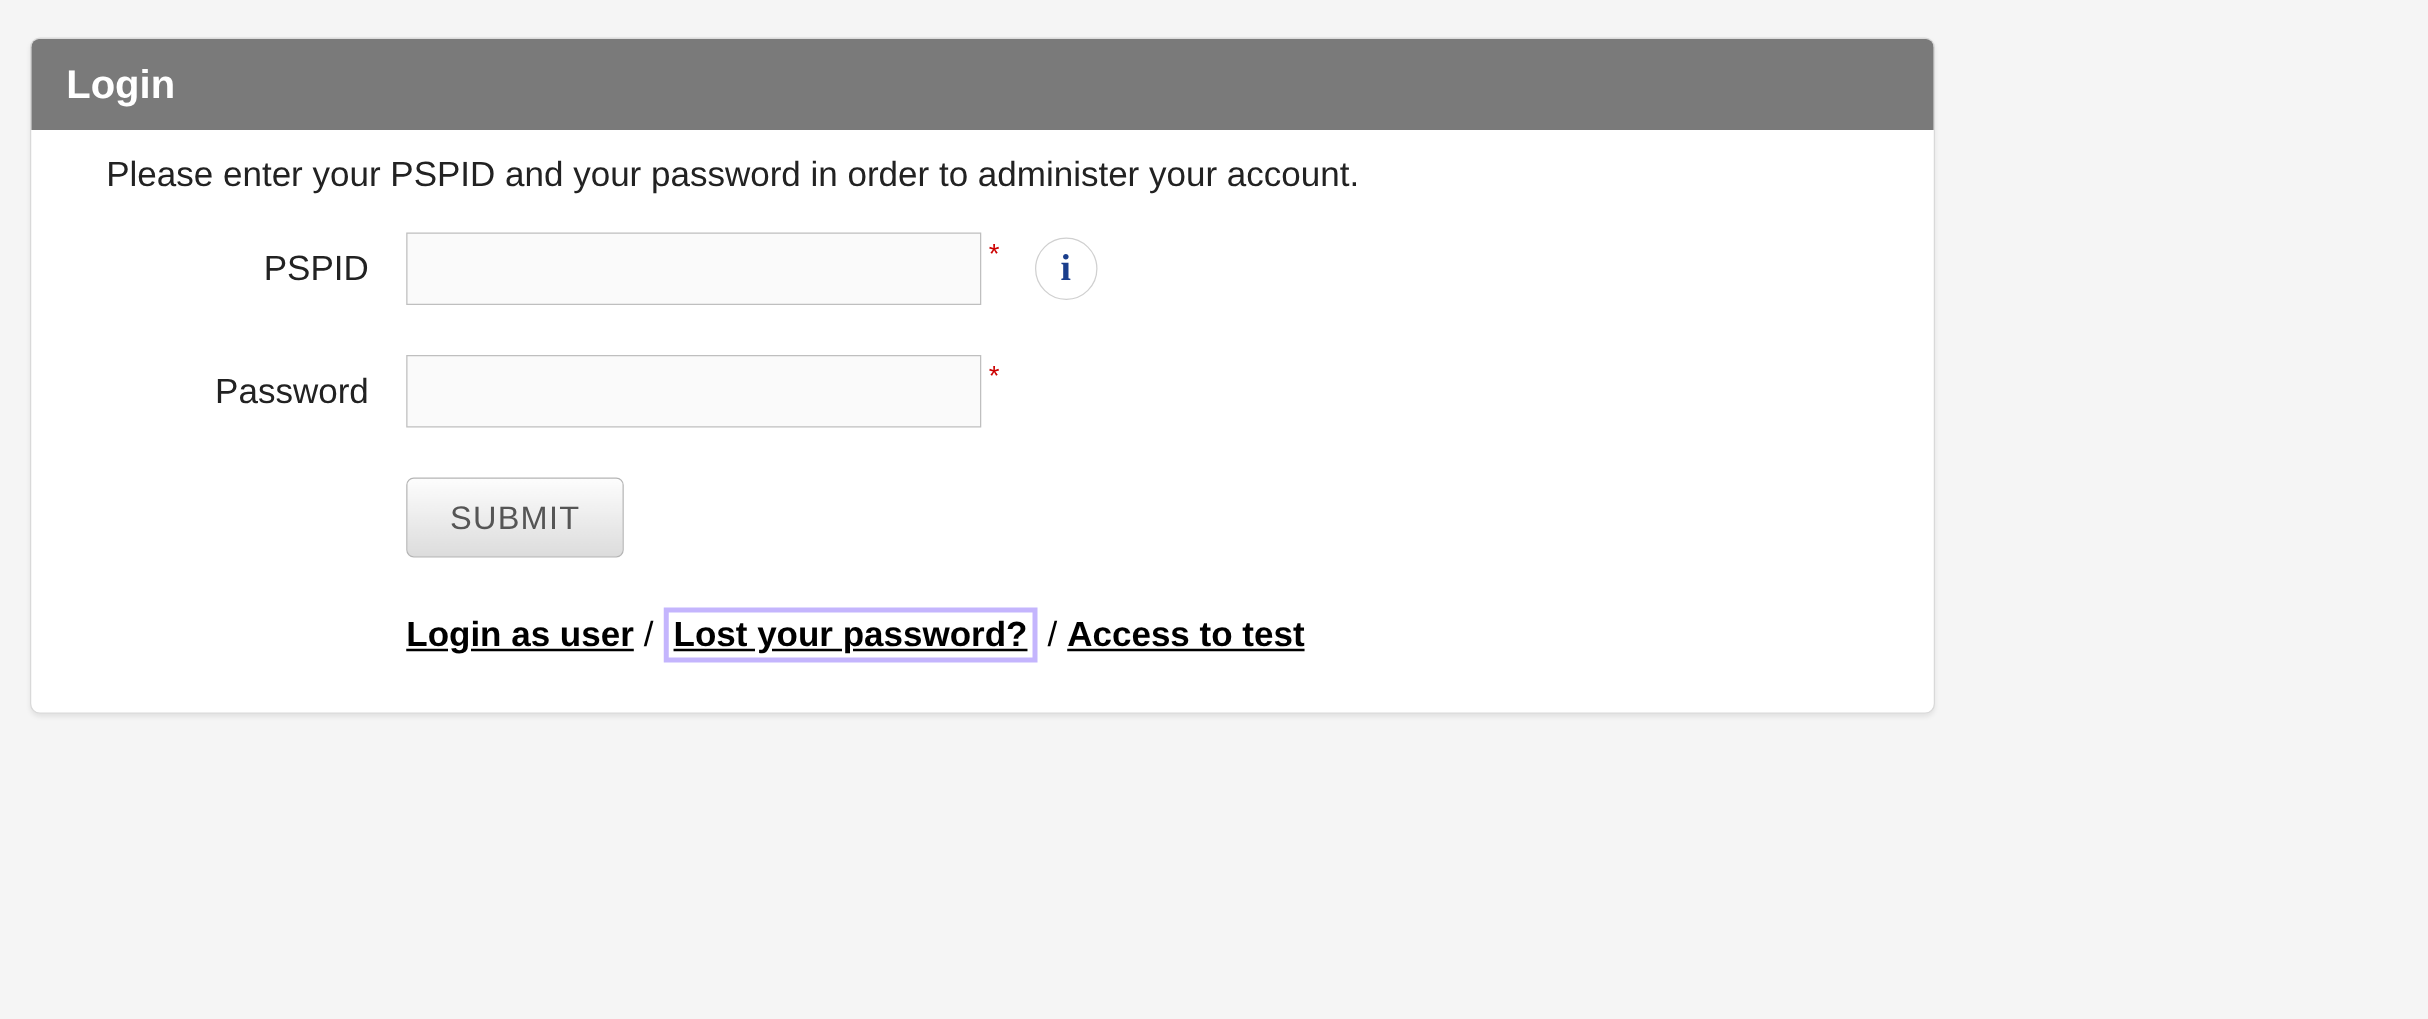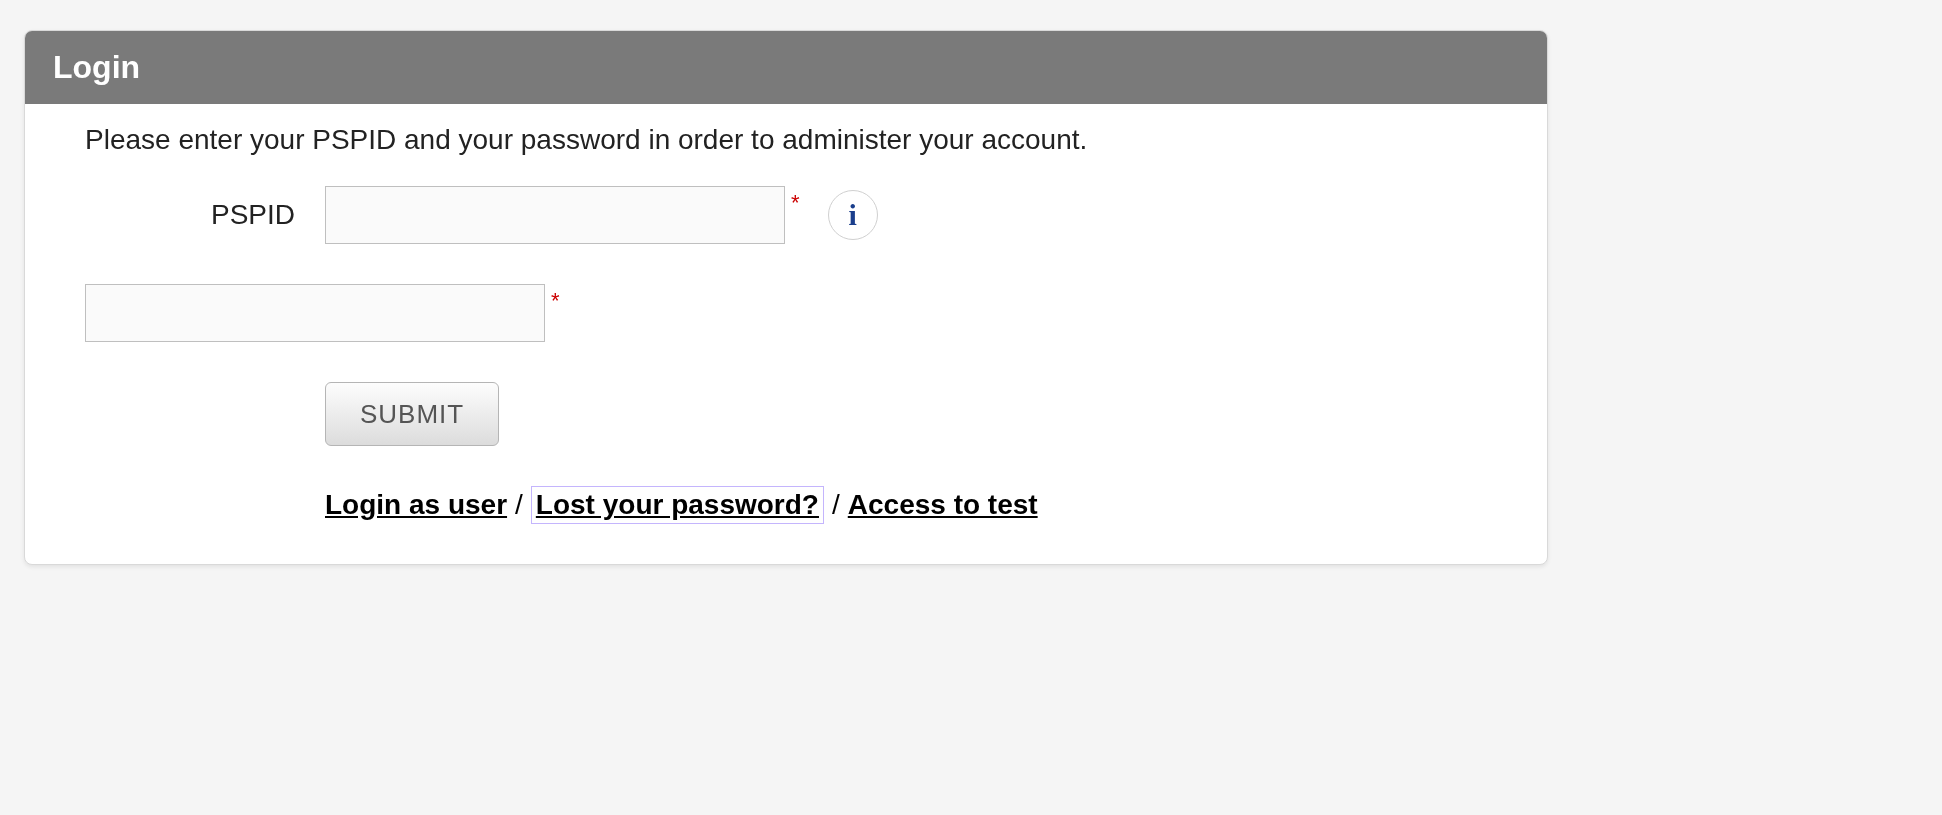--- a/index.html
+++ b/index.html
@@ -111,21 +111,21 @@
     color: #000000;
     text-decoration: underline;
     font-weight: bold;
     cursor: pointer;
   }
   .sep {
     margin: 0 8px;
     color: #000;
   }
   .highlighted {
-    border: 1px solid #c4b5fd;
+    border: 4px solid #c4b5fd;
     padding: 2px 4px;
     box-sizing: border-box;
   }
 </style>
 </head>
 <body>
 
 <div class="page">
   <div class="panel">
 
@@ -136,20 +136,21 @@
       <p class="instructions">Please enter your PSPID and your password in order to administer your account.</p>
 
       <div class="form-row">
         <div class="form-label">PSPID</div>
         <input type="text" class="text-input" value="" style="">
         <span class="req-star">*</span>
         <span class="info-badge">i</span>
       </div>
 
       <div class="form-row">
+        <div class="form-label">Password</div>
         <input type="password" class="text-input" value="" style="">
         <span class="req-star">*</span>
       </div>
 
       <div class="submit-row">
         <button class="submit-btn">SUBMIT</button>
       </div>
 
       <div class="links-row">
         <a class="auth-link">Login as user</a>

